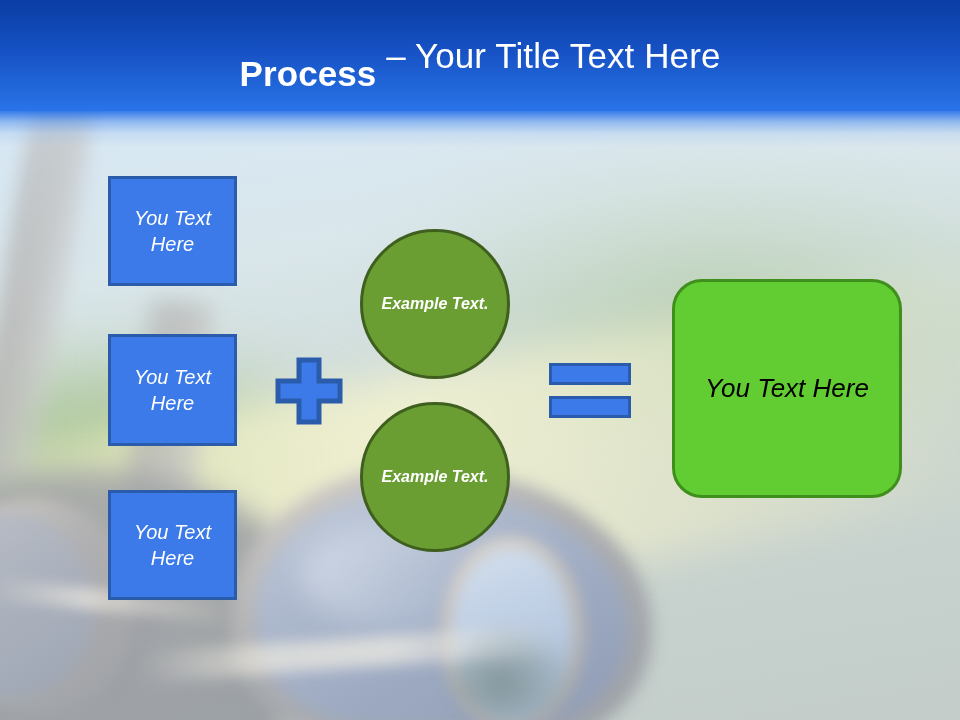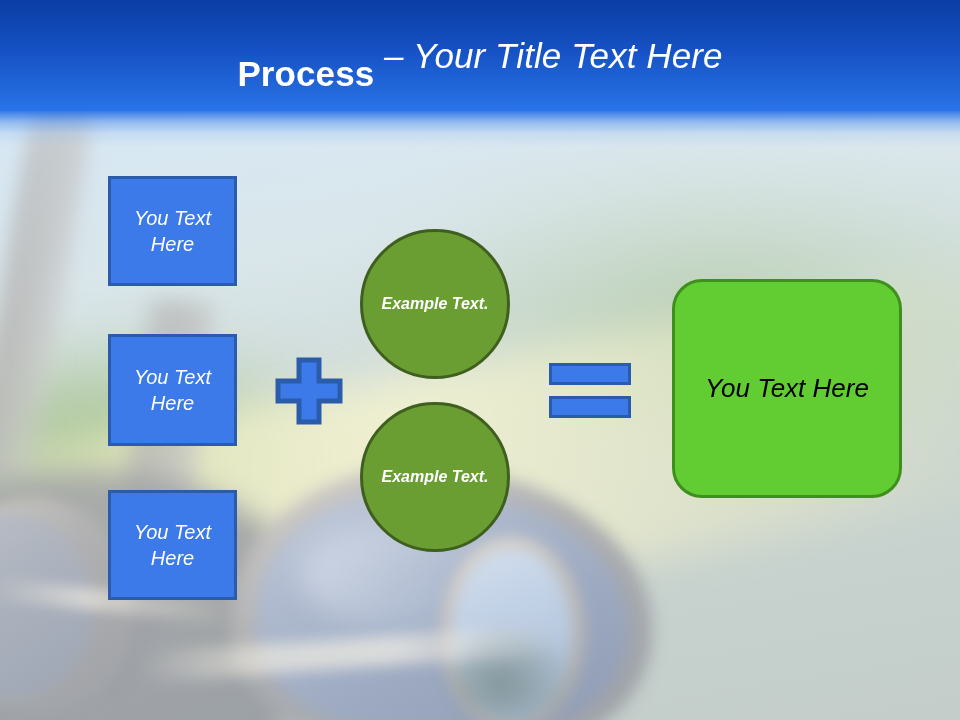--- a/index.html
+++ b/index.html
@@ -284,21 +284,21 @@
     display: flex;
     align-items: center;
     justify-content: center;
     color: #ffffff;
     font-size: 35px;
     letter-spacing: 0.1px;
     white-space: pre;
     z-index: 6;
   }
   .title-strong { font-weight: bold; margin-top: 36px; }
-  .title-rest   { font-weight: normal; font-style: italic; }
+  .title-rest   { font-weight: normal; }
 
   
   .shape { position: absolute; z-index: 10; font-style: italic; }
 
   .blue-box {
     width: 129px;
     height: 109px;
     background: #3b7ae8;
     border: 3px solid #2a5cab;
     box-sizing: border-box;

